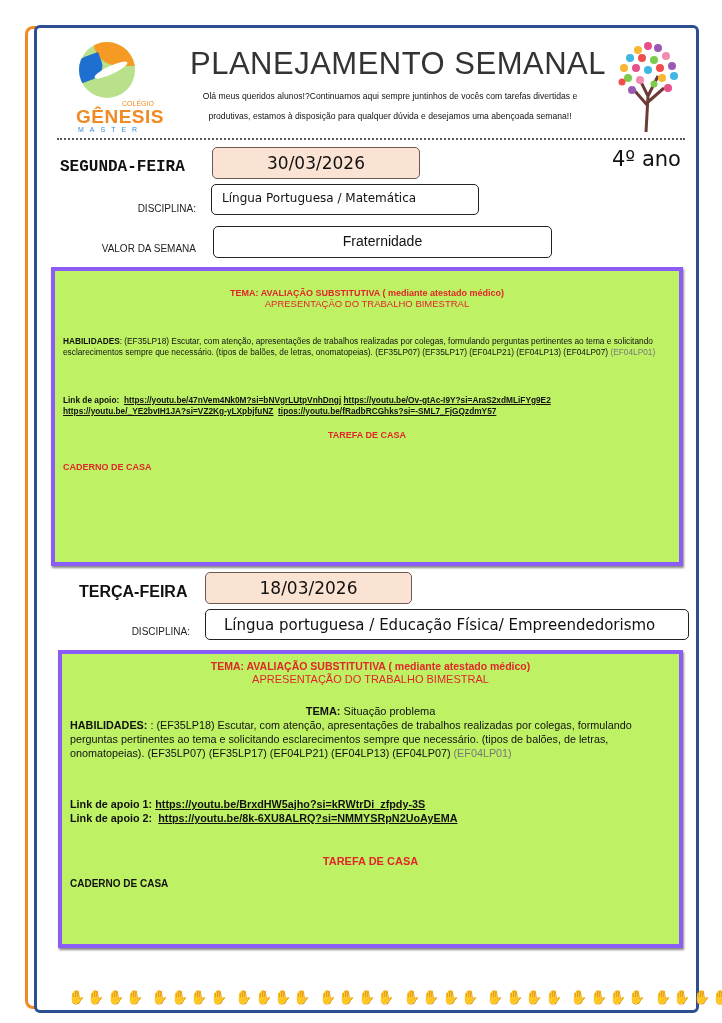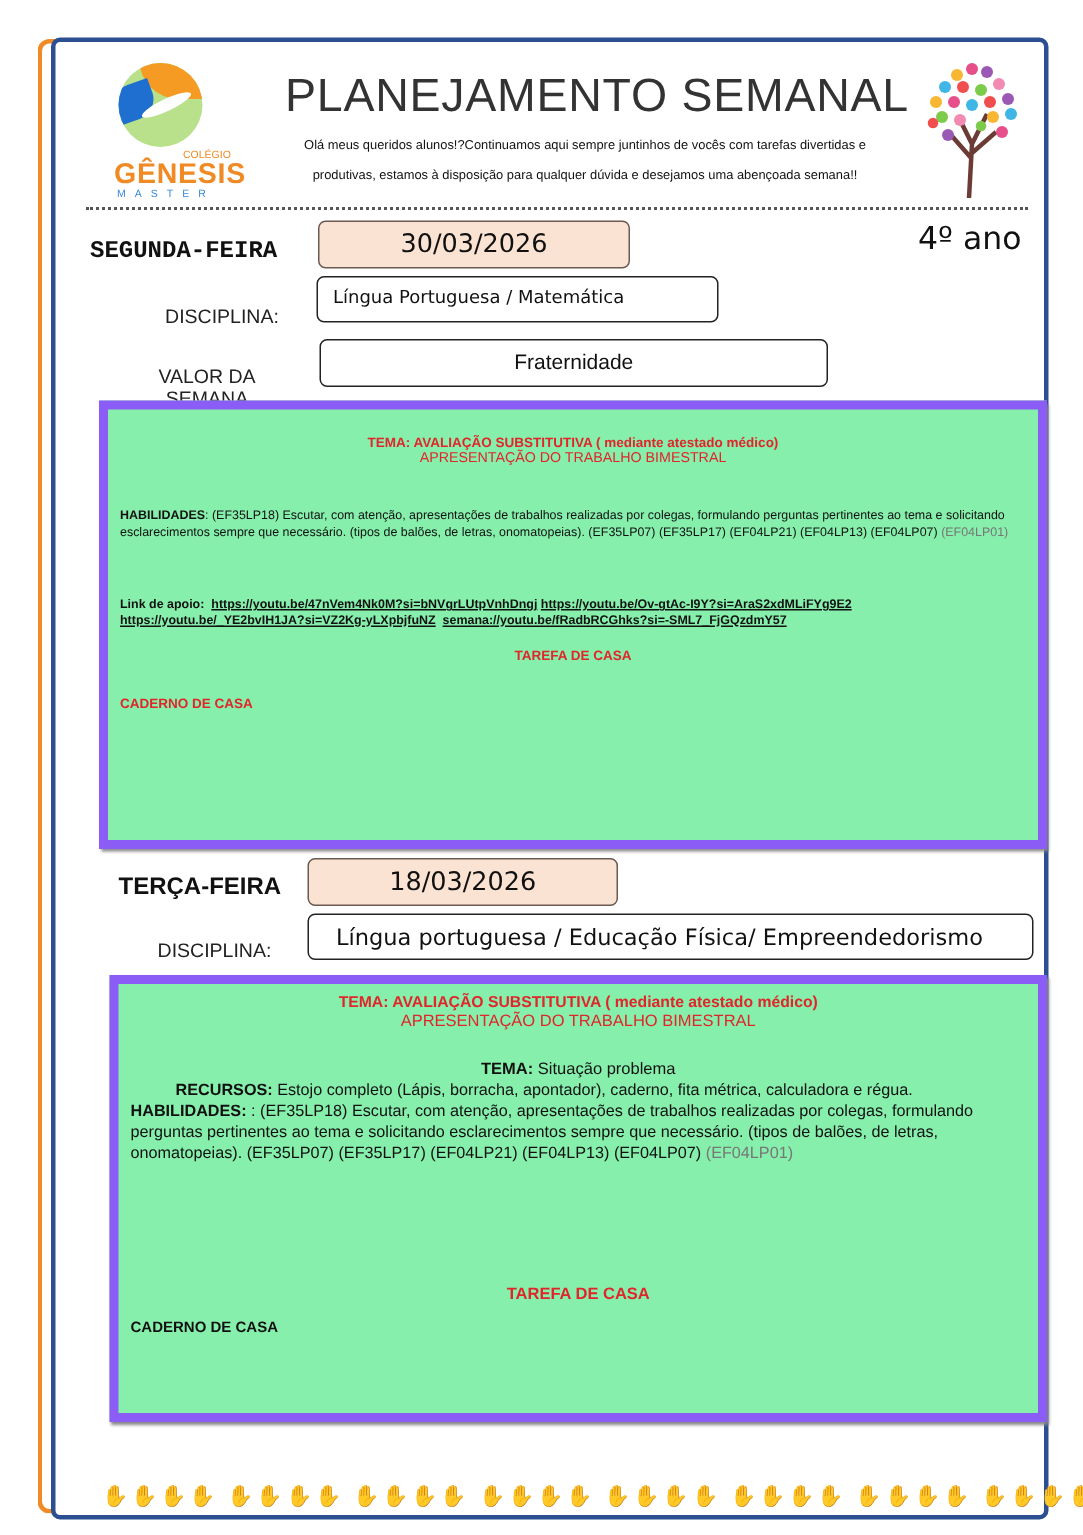--- a/index.html
+++ b/index.html
@@ -20,26 +20,26 @@
 
   .title { left: 190px; top: 46px; width: 400px; font-size: 31px; color: #333; letter-spacing: 0.5px; white-space: nowrap; }
   .greeting { left: 186px; top: 86px; width: 408px; font-size: 8.6px; line-height: 20px; text-align: center; color: #111; }
 
   .tree { left: 614px; top: 36px; width: 68px; height: 98px; }
   .dotline { left: 57px; top: 138px; width: 628px; border-top: 2px dotted #555; }
 
   
   .day-label { font-weight: bold; font-size: 16px; color: #111; }
   .date-box { background: #fbe3d3; border: 1px solid #6b5a52; border-radius: 5px; text-align: center; font-size: 17px; color: #111; box-sizing: border-box; font-family: "DejaVu Sans", sans-serif; }
-  .field-label { font-size: 13px; color: #222; text-align: center; }
+  .field-label { font-size: 10px; color: #222; text-align: right; }
   .field-box { border: 1px solid #222; border-radius: 5px; background: #fff; box-sizing: border-box; color: #111; font-family: "DejaVu Sans", sans-serif; }
   .grade { left: 612px; top: 147px; font-size: 21px; color: #111; font-family: "DejaVu Sans", sans-serif; }
 
   
-  .content-box { border: 6px solid #8b5cf6; background: #86efac; box-sizing: border-box; box-shadow: 1px 2px 2px #888; margin-left: 15px; }
+  .content-box { border: 4px solid #8b5cf6; background: #bef264; box-sizing: border-box; box-shadow: 1px 2px 2px #888; }
   .red { color: #e0262b; }
   .center { text-align: center; }
   .tiny { font-size: 8.3px; line-height: 10.5px; }
   .small { font-size: 11px; line-height: 14px; }
   a.link { color: #111; text-decoration: underline; font-weight: bold; }
   .grey { color: #777; }
 
   .hands { left: 68px; top: 984px; width: 590px; height: 22px; display: flex; gap: 2px; align-items: flex-end; }
   .hand { font-size: 14px; line-height: 18px; }
 </style>
@@ -107,43 +107,46 @@
     <div style="font-size:9.5px;">APRESENTAÇÃO  DO TRABALHO BIMESTRAL</div>
   </div>
   <div style="position:absolute; left:8px; top:65px; width:618px;" class="tiny">
     <div><b>HABILIDADES</b><span>:  (EF35LP18)  Escutar, com atenção, apresentações de trabalhos realizadas por colegas, formulando perguntas pertinentes ao tema e solicitando esclarecimentos sempre que necessário. (tipos de balões, de letras, onomatopeias). (EF35LP07)  (EF35LP17) (EF04LP21)  (EF04LP13)  (EF04LP07) </span><span class="grey">(EF04LP01)</span></div>
   </div>
   <div style="position:absolute; left:8px; top:124px; width:618px;" class="tiny">
     <b>Link de apoio:</b>&nbsp;
     <a class="link" href="#">https://youtu.be/47nVem4Nk0M?si=bNVgrLUtpVnhDngj</a>
     <a class="link" href="#">https://youtu.be/Ov-gtAc-I9Y?si=AraS2xdMLiFYg9E2</a><br>
     <a class="link" href="#">https://youtu.be/_YE2bvIH1JA?si=VZ2Kg-yLXpbjfuNZ</a>&nbsp;
-    <a class="link" href="#">semana://youtu.be/fRadbRCGhks?si=-SML7_FjGQzdmY57</a>
+    <a class="link" href="#">tipos://youtu.be/fRadbRCGhks?si=-SML7_FjGQzdmY57</a>
   </div>
   <div style="position:absolute; left:0; top:159px; width:100%; font-weight:bold; font-size:9px;" class="center red">TAREFA DE CASA</div>
   <div style="position:absolute; left:8px; top:191px; font-weight:bold; font-size:9px;" class="red">CADERNO DE CASA</div>
 </div>
 
 <div class="abs day-label" style="left:79px; top:583px;">TERÇA-FEIRA</div>
 <div class="abs date-box" style="left:205px; top:572px; width:207px; height:32px; line-height:30px;">18/03/2026</div>
 
 <div class="abs field-label" style="left:96px; top:626px; width:94px;">DISCIPLINA:</div>
 <div class="abs field-box" style="left:205px; top:609px; width:484px; height:31px; line-height:30px; padding-left:18px; font-size:15px;">Língua portuguesa  / Educação Física/ Empreendedorismo</div>
 
 <div class="abs content-box" style="left:58px; top:650px; width:625px; height:298px;">
   <div style="position:absolute; left:0; top:6px; width:100%;" class="center red">
     <div style="font-weight:bold; font-size:10.5px; line-height:13px;">TEMA:  AVALIAÇÃO  SUBSTITUTIVA  ( mediante atestado médico)</div>
     <div style="font-size:11px; line-height:13px;">APRESENTAÇÃO DO TRABALHO BIMESTRAL</div>
   </div>
   <div style="position:absolute; left:0; top:50px; width:100%;" class="center small">
     <b>TEMA:</b><span>  Situação problema</span>
   </div>
   <div style="position:absolute; left:8px; top:64px; width:612px; font-size:10.8px; line-height:14px;">
-    <div style="padding-left:30px;"><b>RECURSOS:</b><span>  Estojo completo (Lápis, borracha, apontador), caderno, fita métrica, calculadora e régua.</span></div>
     <div><b>HABILIDADES:</b><span>   : (EF35LP18) Escutar, com atenção, apresentações de trabalhos realizadas por colegas, formulando perguntas pertinentes ao tema e solicitando esclarecimentos sempre que necessário. (tipos de balões, de letras, onomatopeias). (EF35LP07) (EF35LP17) (EF04LP21) (EF04LP13) (EF04LP07) </span><span class="grey">(EF04LP01)</span></div>
+  </div>
+  <div style="position:absolute; left:8px; top:143px; width:612px; font-size:10.8px; line-height:14px;">
+    <div><b>Link de apoio 1:</b>&nbsp;<a class="link" href="#">https://youtu.be/BrxdHW5ajho?si=kRWtrDi_zfpdy-3S</a></div>
+    <div><b>Link de apoio 2:</b>&nbsp;&nbsp;<a class="link" href="#">https://youtu.be/8k-6XU8ALRQ?si=NMMYSRpN2UoAyEMA</a></div>
   </div>
   <div style="position:absolute; left:0; top:201px; width:100%; font-size:11px; font-weight:bold;" class="center red">TAREFA DE CASA</div>
   <div style="position:absolute; left:8px; top:224px; font-size:10px; font-weight:bold; color:#111;">CADERNO  DE CASA</div>
 </div>
 
 <div class="abs hands" id="hands">
     <span class="hand" style="color: rgb(47, 208, 224); margin-right: 0px;">✋</span>
     <span class="hand" style="color: rgb(224, 24, 24); margin-right: 0px;">✋</span>
     <span class="hand" style="color: rgb(242, 232, 26); margin-right: 0px;">✋</span>
     <span class="hand" style="color: rgb(26, 63, 208); margin-right: 6px;">✋</span>

